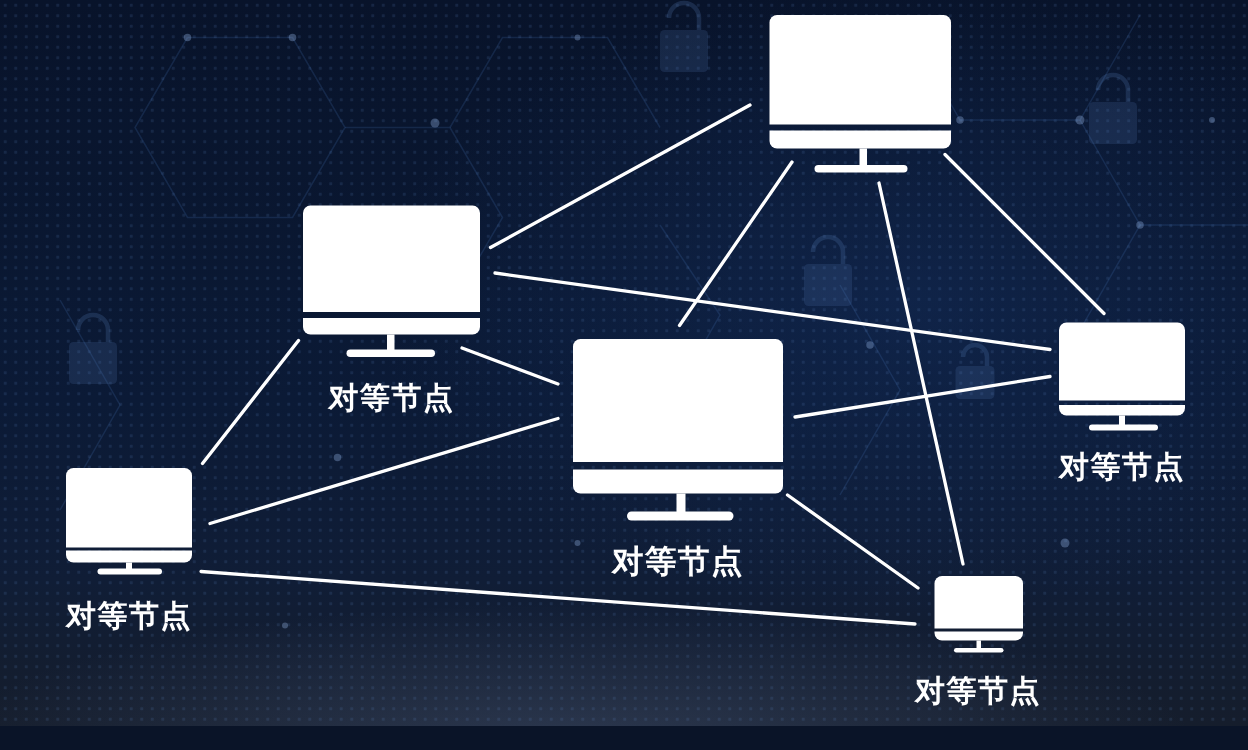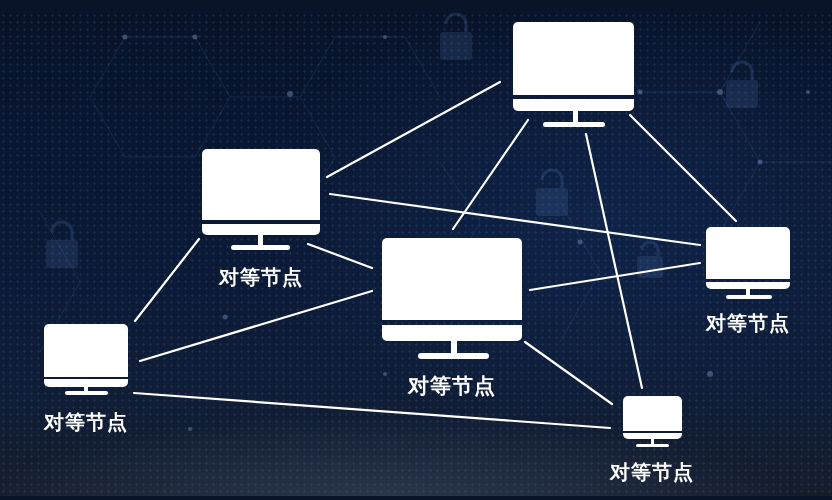--- a/index.html
+++ b/index.html
@@ -2,21 +2,20 @@
 <html><head>
 <meta charset="utf-8">
 <style>
   html, body { margin:0; padding:0; }
   body { width:832px; height:500px; overflow:hidden; background:#0a1428; font-family:"DejaVu Sans", sans-serif; }
   #stage { position:relative; width:832px; height:484px; overflow:hidden;
     background:
       radial-gradient(ellipse 600px 140px at 380px 500px, rgba(90,110,150,0.35), rgba(0,0,0,0) 70%),
       radial-gradient(ellipse 500px 300px at 600px 200px, rgba(20,45,90,0.55), rgba(0,0,0,0) 70%),
       linear-gradient(180deg, #08132a 0%, #0b1a36 55%, #101d36 80%, #151d2c 100%);
-    margin-top: 12px;
   }
   .dots { position:absolute; inset:0;
     background-image: radial-gradient(rgba(90,130,190,0.28) 1px, transparent 1.3px);
     background-size:7px 7px; opacity:0.6; }
   svg.bg, svg.links { position:absolute; left:0; top:0; }
   .node { position:absolute; }
   .screen { position:absolute; background:#fff; border-radius:5px 5px 0 0; }
   .base { position:absolute; background:#fff; border-radius:0 0 5px 5px; }
   .neck { position:absolute; background:#fff; }
   .foot { position:absolute; background:#fff; border-radius:3px; }

